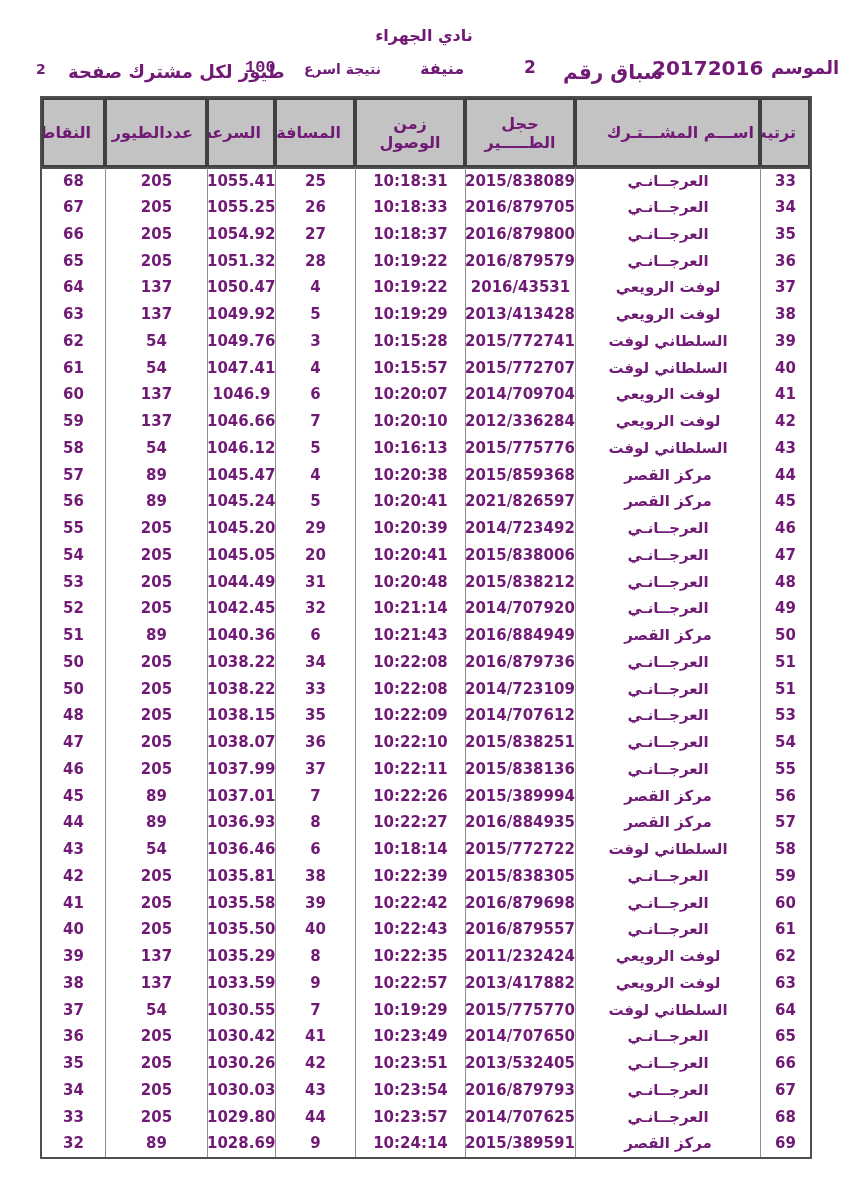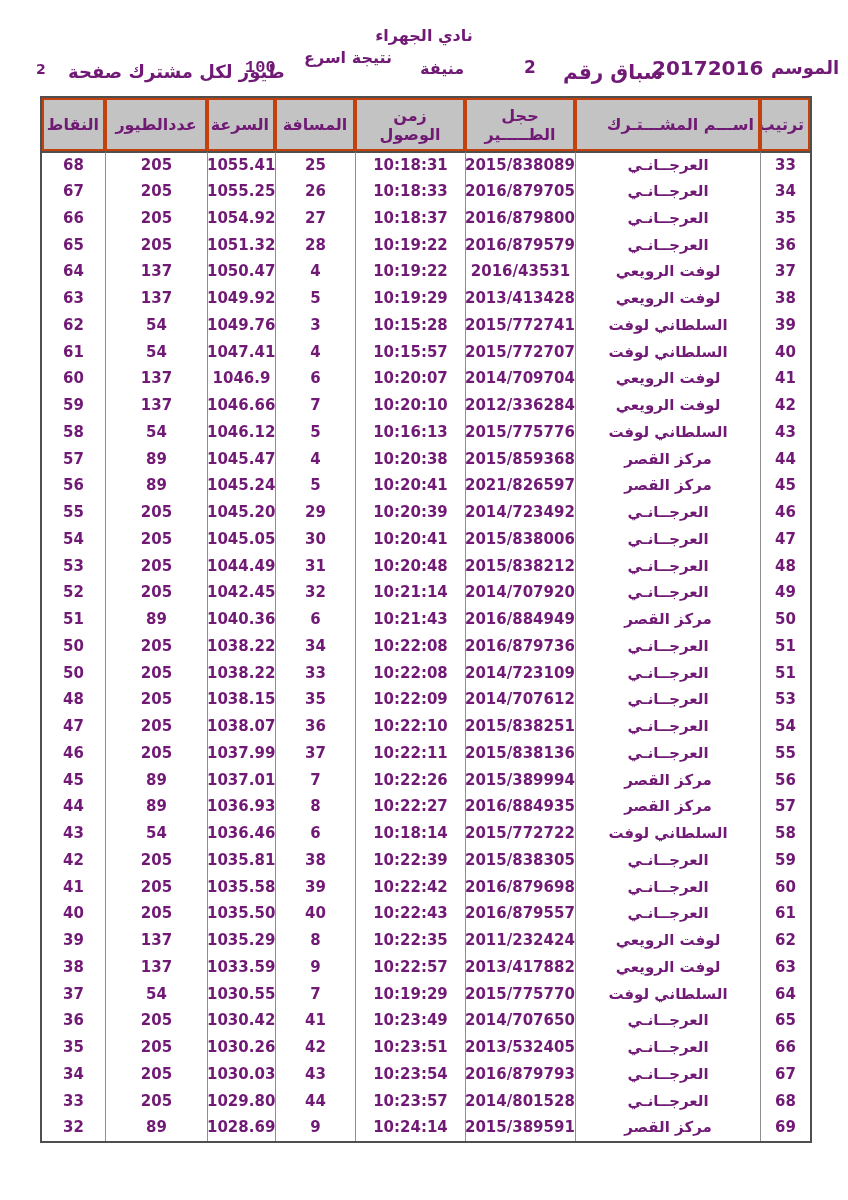--- a/index.html
+++ b/index.html
@@ -10,34 +10,34 @@
   .club-title{
     position:absolute;top:26px;left:0;right:0;text-align:center;
     font-size:16px;font-weight:bold;direction:rtl;
   }
   .meta span{position:absolute;font-weight:bold;white-space:nowrap;direction:rtl;}
   .m-season-label{left:771px;top:57px;font-size:18px;}
   .m-season-value{left:652px;top:56px;font-size:20px;}
   .m-race-label{left:563px;top:60px;font-size:20px;}
   .m-race-number{left:524px;top:57px;font-size:17px;}
   .m-location{left:420px;top:59px;font-size:16px;}
-  .m-result-label{left:304px;top:48px;font-size:16px;}
+  .m-result-label{left:304px;top:61px;font-size:14px;}
   .m-fastest-count{left:245px;top:58px;font-size:17px;font-family:Liberation Mono, monospace;}
   .m-scope-label{left:68px;top:61px;font-size:18px;}
   .m-page-number{left:36px;top:61px;font-size:14px;}
 
   table.results{
     position:absolute;left:40px;top:96px;width:768px;
     border-collapse:separate;border-spacing:0;table-layout:fixed;
     direction:rtl;border:2px solid #4f4f4f;
   }
   table.results thead th{
-    background:#c3c3c3;border:2px solid #c2410c;
+    background:#c3c3c3;border:2px solid #404040;
     height:41px;font-size:16px;font-weight:bold;text-align:center;
-    padding:4px;overflow:hidden;
+    padding:12px;overflow:hidden;
   }
   table.results thead th.name-h{text-align:right;padding-right:4px;}
   table.results tbody tr{height:26.75px;}
   table.results tbody tr:first-child td{border-top:2px solid #4f4f4f;}
   table.results td{
     padding:0;font-weight:bold;font-size:15px;text-align:center;
     overflow:hidden;white-space:nowrap;
   }
   table.results td:not(:last-child){border-left:1px solid #8e8e8e;}
   td.name{font-size:13px;text-align:right;padding-right:8px;}
@@ -226,21 +226,21 @@
           <td class="distance">29</td>
           <td class="speed ltr">1045.20</td>
           <td class="birds">205</td>
           <td class="points">55</td>
         </tr>
         <tr>
           <td class="rank">47</td>
           <td class="name">العرجــانـي</td>
           <td class="ring ltr">2015/838006</td>
           <td class="arrival ltr">10:20:41</td>
-          <td class="distance">30</td>
+          <td class="distance">20</td>
           <td class="speed ltr">1045.05</td>
           <td class="birds">205</td>
           <td class="points">54</td>
         </tr>
         <tr>
           <td class="rank">48</td>
           <td class="name">العرجــانـي</td>
           <td class="ring ltr">2015/838212</td>
           <td class="arrival ltr">10:20:48</td>
           <td class="distance">31</td>
@@ -434,21 +434,21 @@
           <td class="ring ltr">2016/879793</td>
           <td class="arrival ltr">10:23:54</td>
           <td class="distance">43</td>
           <td class="speed ltr">1030.03</td>
           <td class="birds">205</td>
           <td class="points">34</td>
         </tr>
         <tr>
           <td class="rank">68</td>
           <td class="name">العرجــانـي</td>
-          <td class="ring ltr">2014/801528</td>
+          <td class="ring ltr">2014/707625</td>
           <td class="arrival ltr">10:23:57</td>
           <td class="distance">44</td>
           <td class="speed ltr">1029.80</td>
           <td class="birds">205</td>
           <td class="points">33</td>
         </tr>
         <tr>
           <td class="rank">69</td>
           <td class="name">مركز القصر</td>
           <td class="ring ltr">2015/389591</td>

